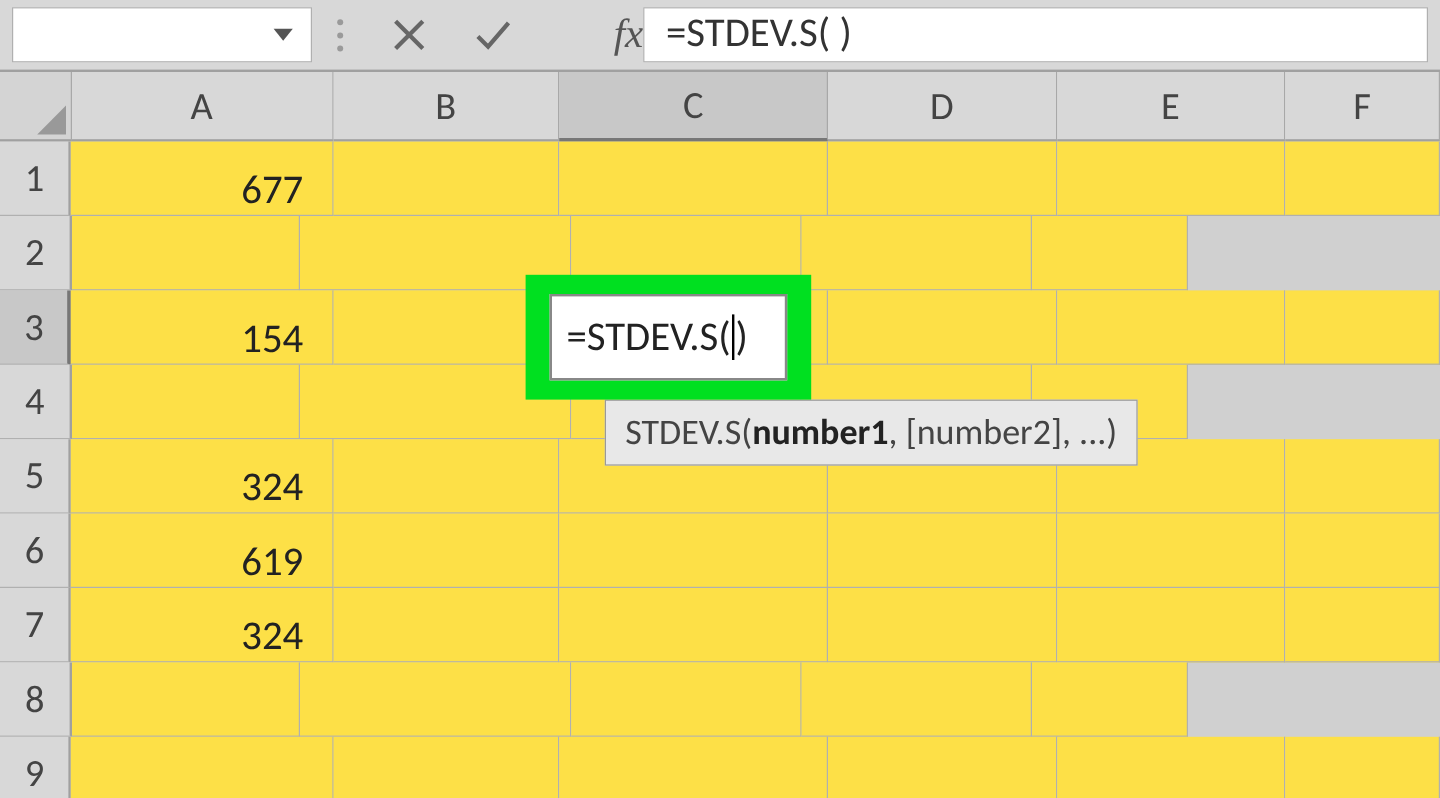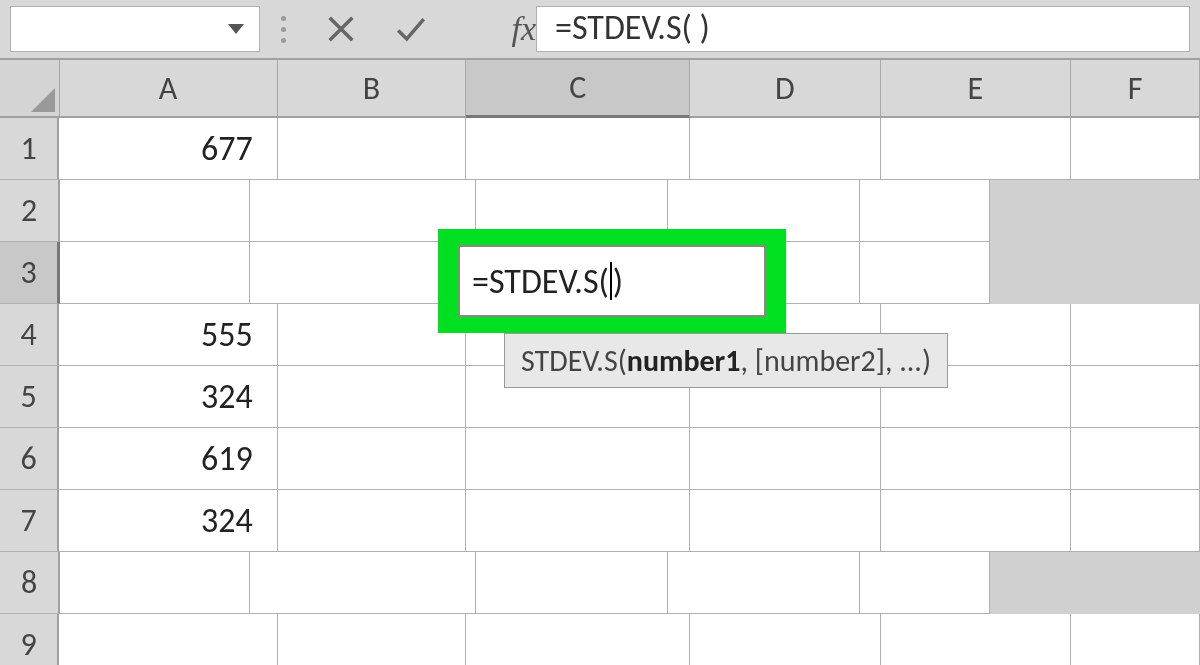--- a/index.html
+++ b/index.html
@@ -165,39 +165,39 @@
       background: #d8d8d8;
     }
     .row-header.active {
       background: #c8c8c8;
       border-right: 3px solid #777;
     }
     .cell {
       border-right: 1px solid #b0b0b0;
       border-bottom: 1px solid #b0b0b0;
       display: flex;
-      align-items: center;
+      align-items: flex-end;
       font-size: 34px;
       color: #222;
-      background: #ffffff;
+      background: #fde047;
       padding: 0 10px;
     }
     .c-a { width: 220px; justify-content: flex-end; padding-right: 24px; }
     .c-b { width: 190px; }
     .c-c { width: 226px; }
     .c-d { width: 192px; }
     .c-e { width: 192px; }
     .c-f { width: 130px; }
     
     
     .highlight-box {
       position: absolute;
       left: 438px;
       top: 229px;
-      width: 348px;
+      width: 238px;
       height: 104px;
       background: #00e020;
       z-index: 10;
       display: flex;
       align-items: center;
       justify-content: center;
       padding: 16px 20px;
     }
     .highlight-inner {
       background: #fff;
@@ -318,32 +318,32 @@
       <div class="cell c-b"></div>
       <div class="cell c-c"></div>
       <div class="cell c-d"></div>
       <div class="cell c-e"></div>
       <div class="cell c-f"></div>
     </div>
     <div class="grid-row">
       <div class="row-header active">
           <span>3</span>
         </div>
+      <div class="cell c-a">
+          <span>154</span>
+        </div>
       <div class="cell c-b"></div>
       <div class="cell c-c"></div>
       <div class="cell c-d"></div>
       <div class="cell c-e"></div>
       <div class="cell c-f"></div>
     </div>
     <div class="grid-row">
       <div class="row-header">
           <span>4</span>
-        </div>
-      <div class="cell c-a">
-          <span>555</span>
         </div>
       <div class="cell c-b"></div>
       <div class="cell c-c"></div>
       <div class="cell c-d"></div>
       <div class="cell c-e"></div>
       <div class="cell c-f"></div>
     </div>
     <div class="grid-row">
       <div class="row-header">
           <span>5</span>

